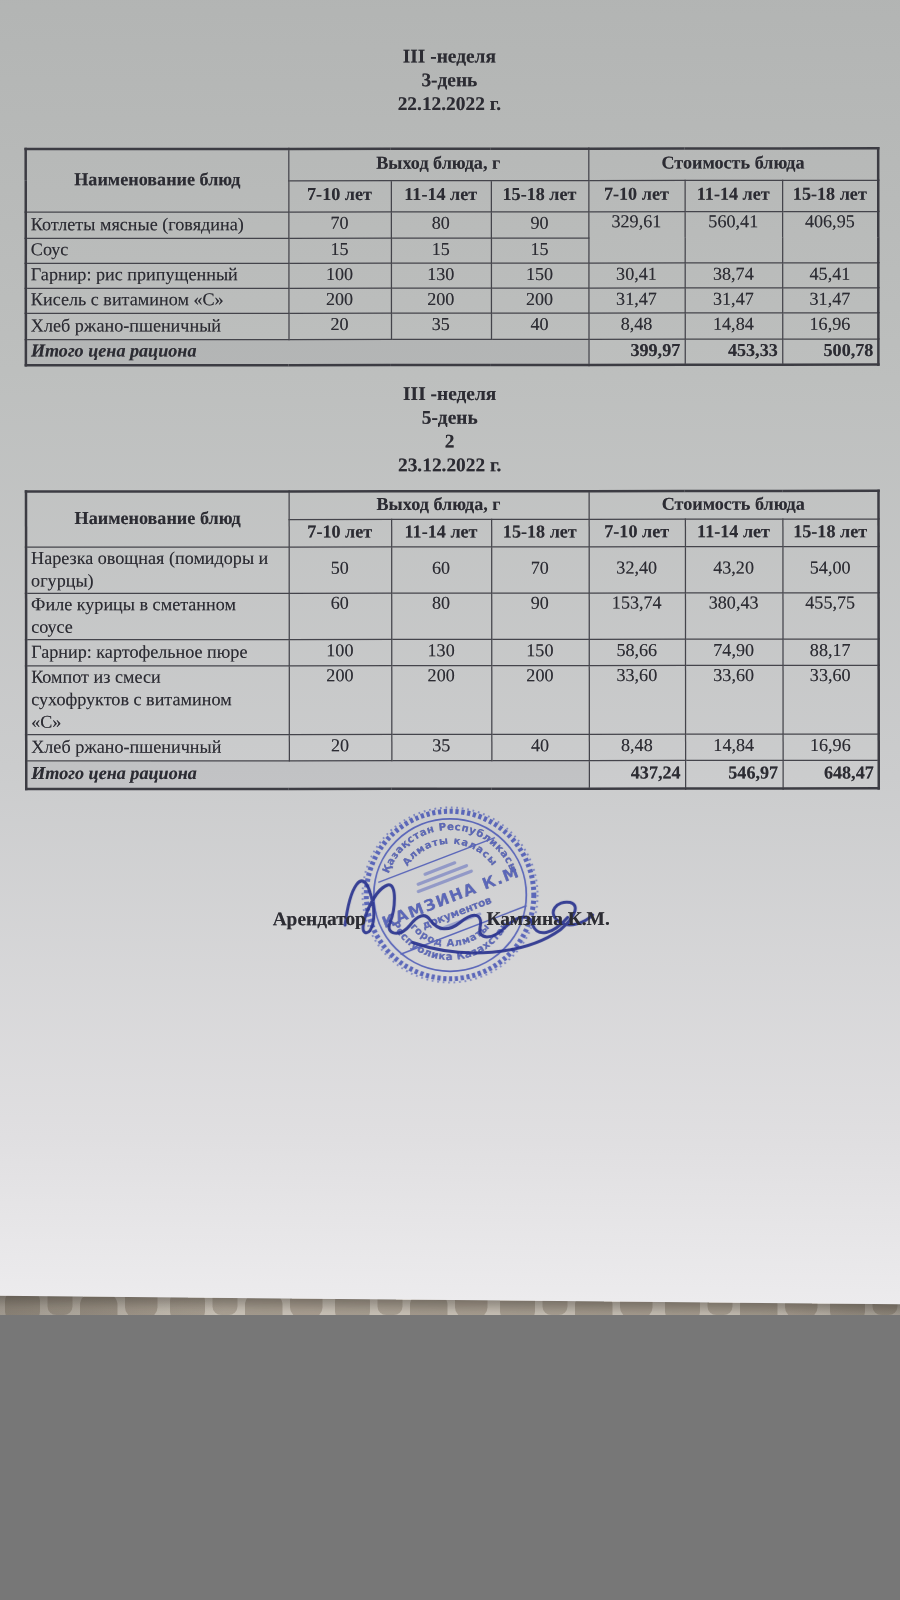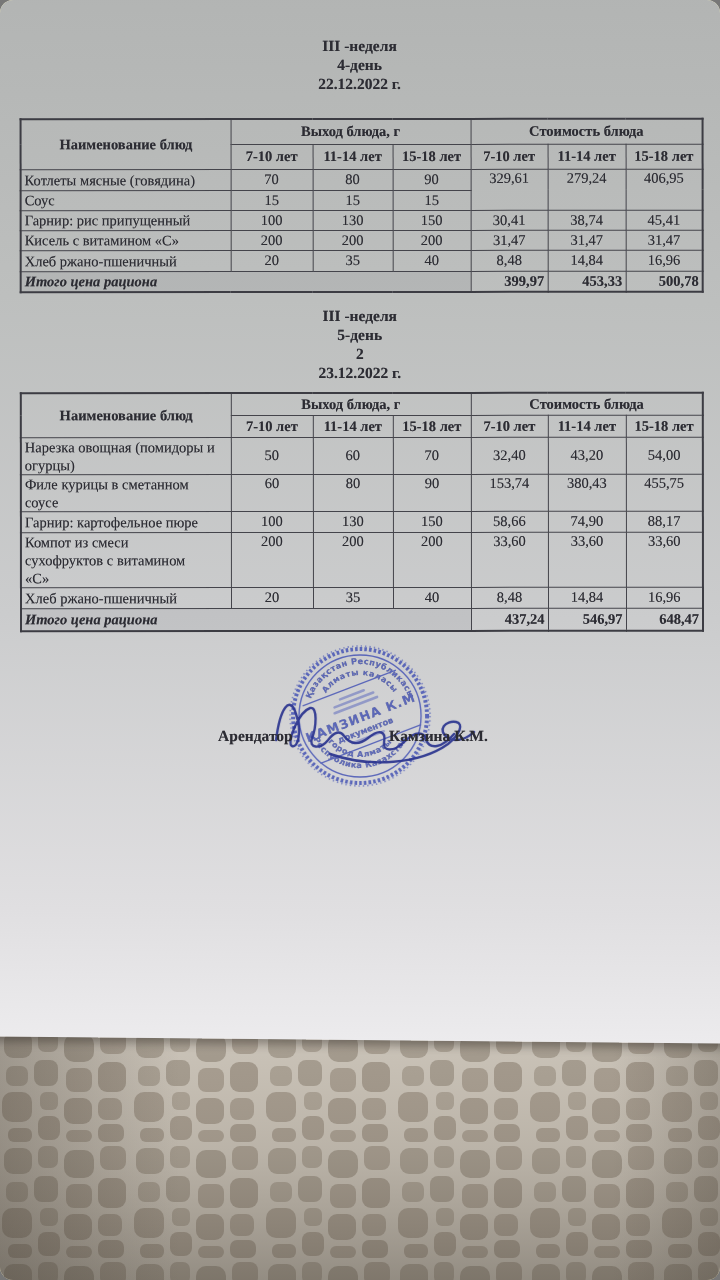--- a/index.html
+++ b/index.html
@@ -1,20 +1,19 @@
 <!DOCTYPE html>
 <html><head>
 <meta charset="utf-8">
 <style>
   html,body { margin:0; padding:0; background:#777; }
   .photo {
-    position:relative; width:720px; height:1280px; overflow:hidden;
+    position:relative; width:720px; height:1052px; overflow:hidden;
     background:#fef9c3;
     font-family:"Liberation Serif", serif;
-    border-radius:13px;
   }
   .floor { position:absolute; left:0; top:1028px; }
   .paper {
     position:absolute; left:-14px; top:-18px; width:748px; height:1058px;
     transform:rotate(0.55deg);
     background:linear-gradient(180deg,#b2b4b3 0%,#bdbfbe 30%,#cbcccd 60%,#e0dfe1 88%,#ecebed 100%);
     box-shadow:0 5px 9px rgba(40,36,30,.40);
   }
   .doc {
     position:absolute; left:14px; top:18px; width:720px; height:1040px;
@@ -89,21 +88,21 @@
     <rect width="720" height="252" fill="url(#mos)"></rect>
     <rect width="720" height="252" fill="url(#shadeV)"></rect>
     <rect width="720" height="252" fill="url(#shadeH)"></rect>
   </svg>
 
   <div class="paper">
     <div class="doc">
 
       <div class="heading" id="heading-day4">
         <div>III -неделя</div>
-        <div>4-день</div>
+        <div>3-день</div>
         <div>22.12.2022 г.</div>
       </div>
 
       <table class="menu" id="table-day4">
         <colgroup>
           <col style="width:210px">
             <col style="width:82px">
             <col style="width:80px">
             <col style="width:78px">
           <col style="width:77px">
@@ -123,21 +122,21 @@
           <th>7-10 лет</th>
           <th>11-14 лет</th>
           <th>15-18 лет</th>
         </tr>
         <tr class="h21">
           <td class="name">Котлеты мясные (говядина)</td>
           <td class="num">70</td>
           <td class="num">80</td>
           <td class="num">90</td>
           <td class="num vtop" rowspan="2">329,61</td>
-          <td class="num vtop" rowspan="2">279,24</td>
+          <td class="num vtop" rowspan="2">560,41</td>
           <td class="num vtop" rowspan="2">406,95</td>
         </tr>
         <tr class="h20">
           <td class="name">Соус</td>
           <td class="num">15</td>
           <td class="num">15</td>
           <td class="num">15</td>
         </tr>
         <tr class="h20">
           <td class="name">Гарнир: рис  припущенный</td>

